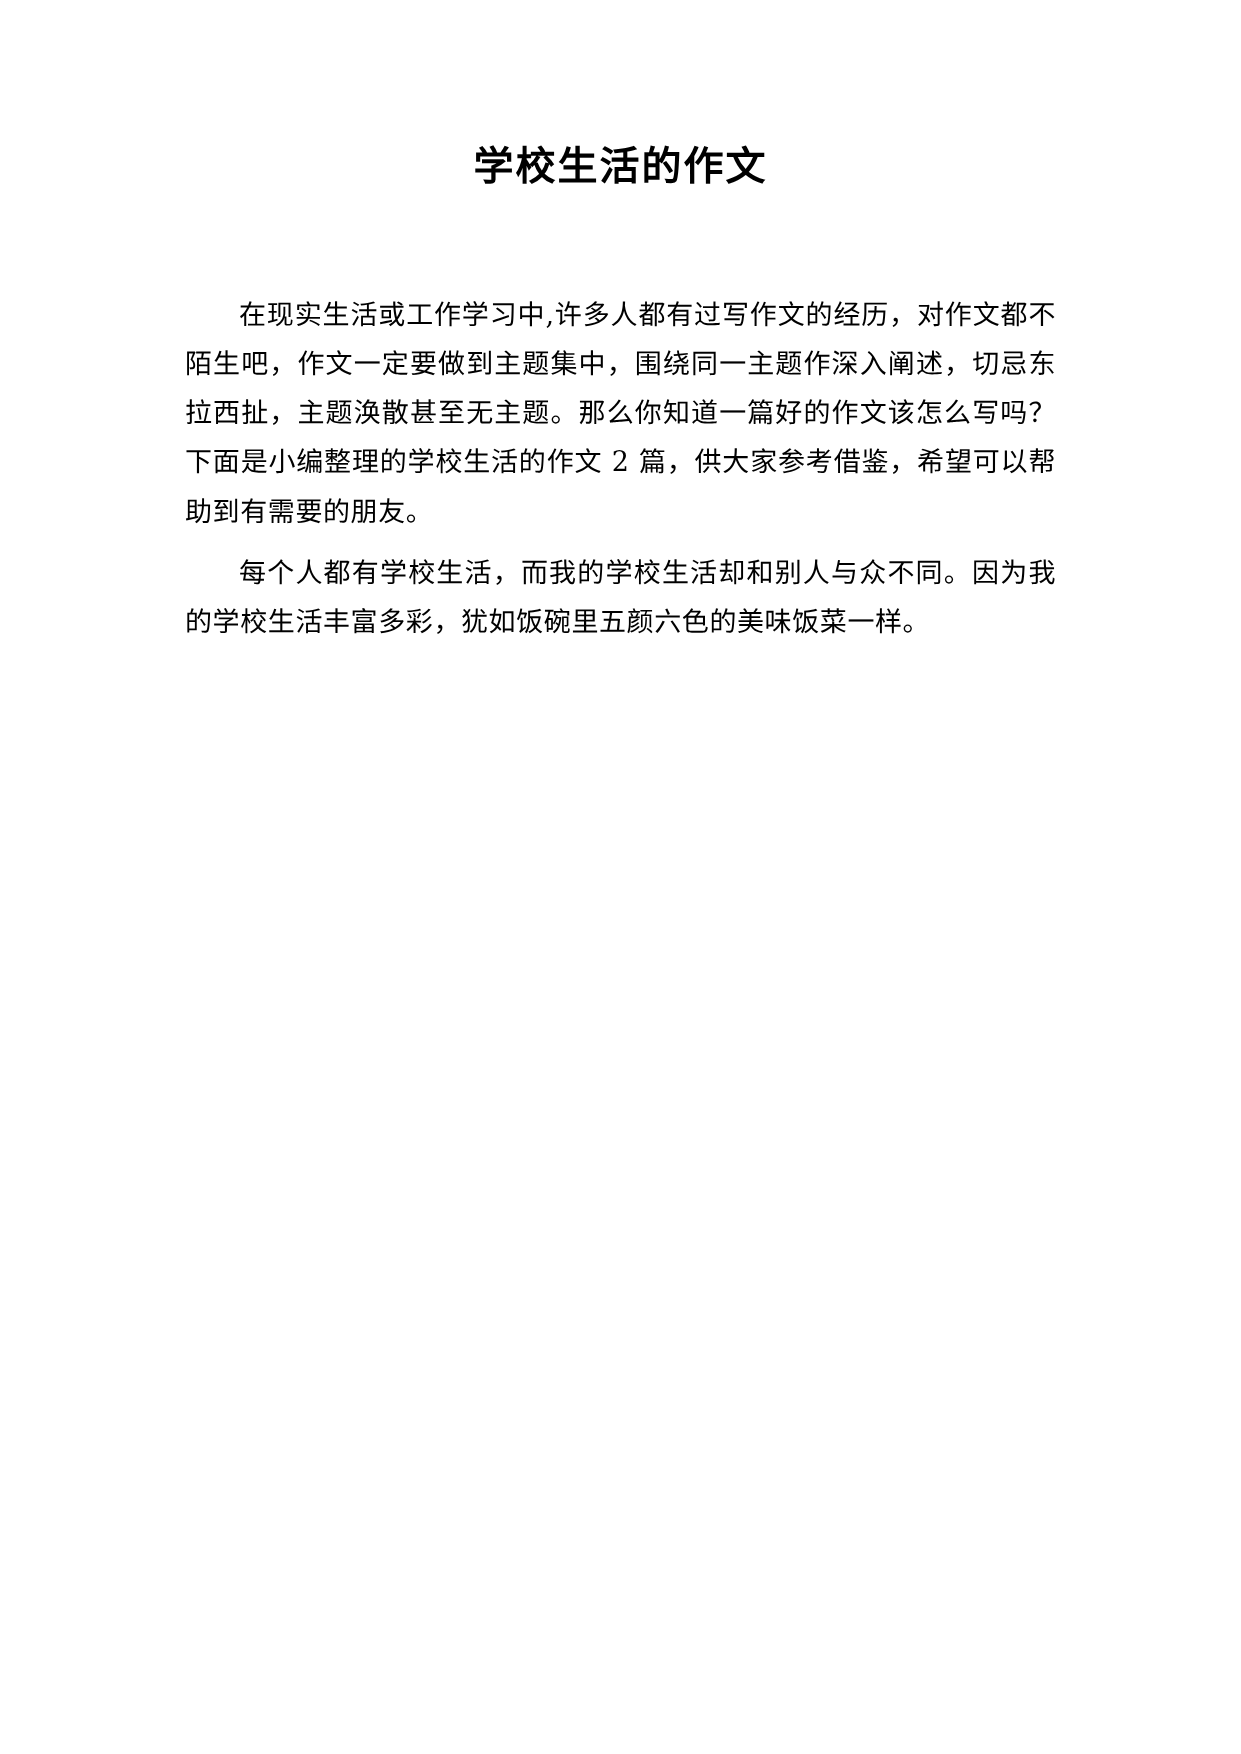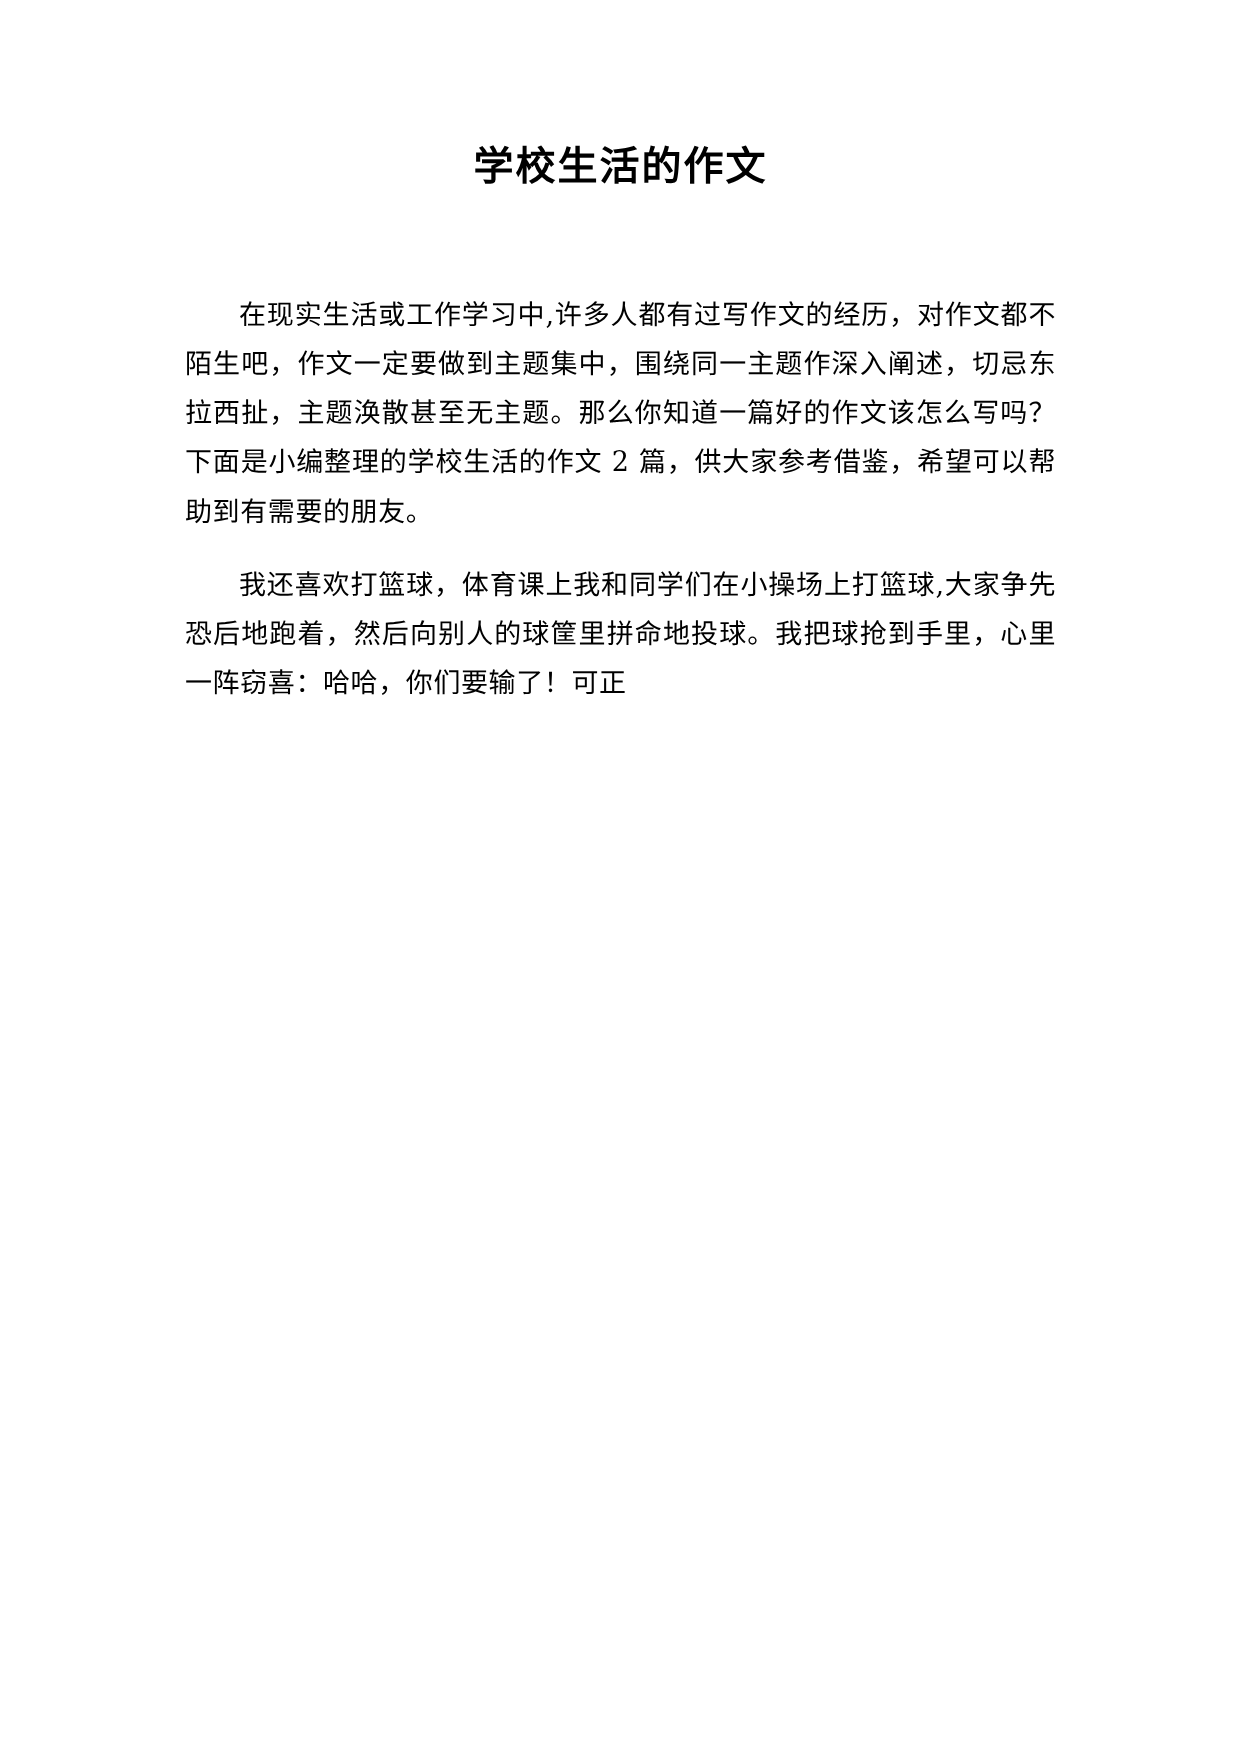--- a/index.html
+++ b/index.html
@@ -62,22 +62,22 @@
 
     <div class="spacer-sm"></div>
 
     <p class="indent">在现实生活或工作学习中,许多人都有过写作文的经历，对作文都不陌生吧，作文一定要做到主题集中，围绕同一主题作深入阐述，切忌东拉西扯，主题涣散甚至无主题。那么你知道一篇好的作文该怎么写吗？下面是小编整理的学校生活的作文 2 篇，供大家参考借鉴，希望可以帮助到有需要的朋友。</p>
 
     <div class="spacer-sm"></div>
 
 
     <div class="spacer-sm"></div>
 
+    <p class="indent">每个人都有学校生活，而我的学校生活却和别人与众不同。因为我的学校生活丰富多彩，犹如饭碗里五颜六色的美味饭菜一样。</p>
 
     <div class="spacer-sm"></div>
 
 
     <div class="spacer-sm"></div>
 
-    <p class="indent">我还喜欢打篮球，体育课上我和同学们在小操场上打篮球,大家争先恐后地跑着，然后向别人的球筐里拼命地投球。我把球抢到手里，心里一阵窃喜：哈哈，你们要输了！可正</p>
 
   </div>
 </div>
 
 </body></html>

